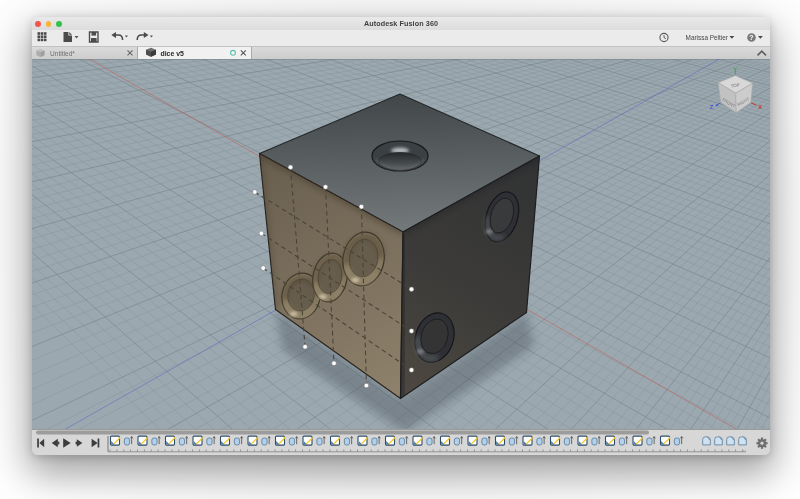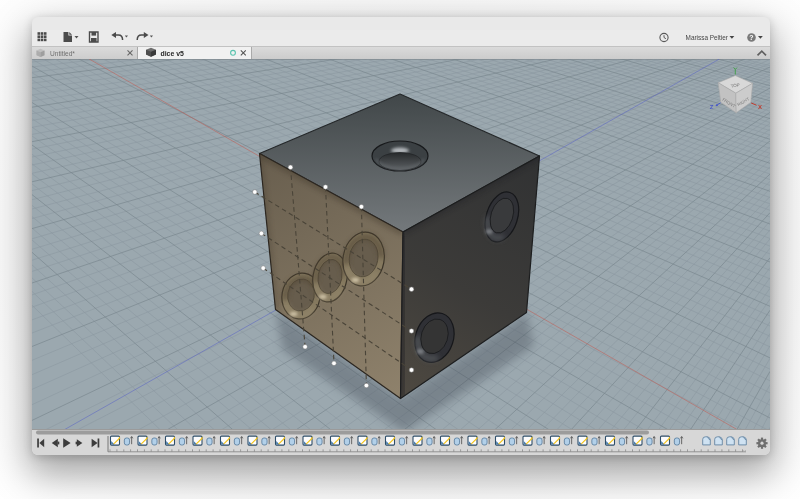--- a/index.html
+++ b/index.html
@@ -17,20 +17,26 @@
   background: linear-gradient(#dadada,#cccccc); border-top:1px solid #c2c2c2; }
 .tab { position:absolute; top:0; height:12.5px; }
 #tab1 { left:0; width:105.5px; background:linear-gradient(#dadada,#cccccc); border-right:1px solid #aaa; }
 #tab2 { left:105.5px; width:114px; background:#f1f1f1; border-right:1px solid #aaa; }
 #viewport { position:absolute; left:0; top:41.5px; width:738px; height:370.5px; background:#9ba8af; }
 #timeline { position:absolute; left:0; top:411.5px; width:738px; height:26.5px; background:#d7d7d7; border-top:1px solid #9a9a9a; }
 </style></head>
 <body>
 <div id="stage">
  <div id="win">
+  <div id="titlebar">
+    <div class="tl" style="left:3.2px;  background:#f4554d;"></div>
+    <div class="tl" style="left:13.5px; background:#f6b43c;"></div>
+    <div class="tl" style="left:24.2px; background:#35c24a;"></div>
+    <div id="title">Autodesk Fusion 360</div>
+  </div>
   <div id="toolbar">
    <svg width="738" height="16" viewBox="0 0 738 16">
     <g fill="#4b4b4b">
       <rect x="5.5" y="2.2" width="2.6" height="2.6"></rect>
             <rect x="8.7" y="2.2" width="2.6" height="2.6"></rect>
             <rect x="11.9" y="2.2" width="2.6" height="2.6"></rect>
       <rect x="5.5" y="5.4" width="2.6" height="2.6"></rect>
             <rect x="8.7" y="5.4" width="2.6" height="2.6"></rect>
             <rect x="11.9" y="5.4" width="2.6" height="2.6"></rect>
       <rect x="5.5" y="8.6" width="2.6" height="2.6"></rect>

